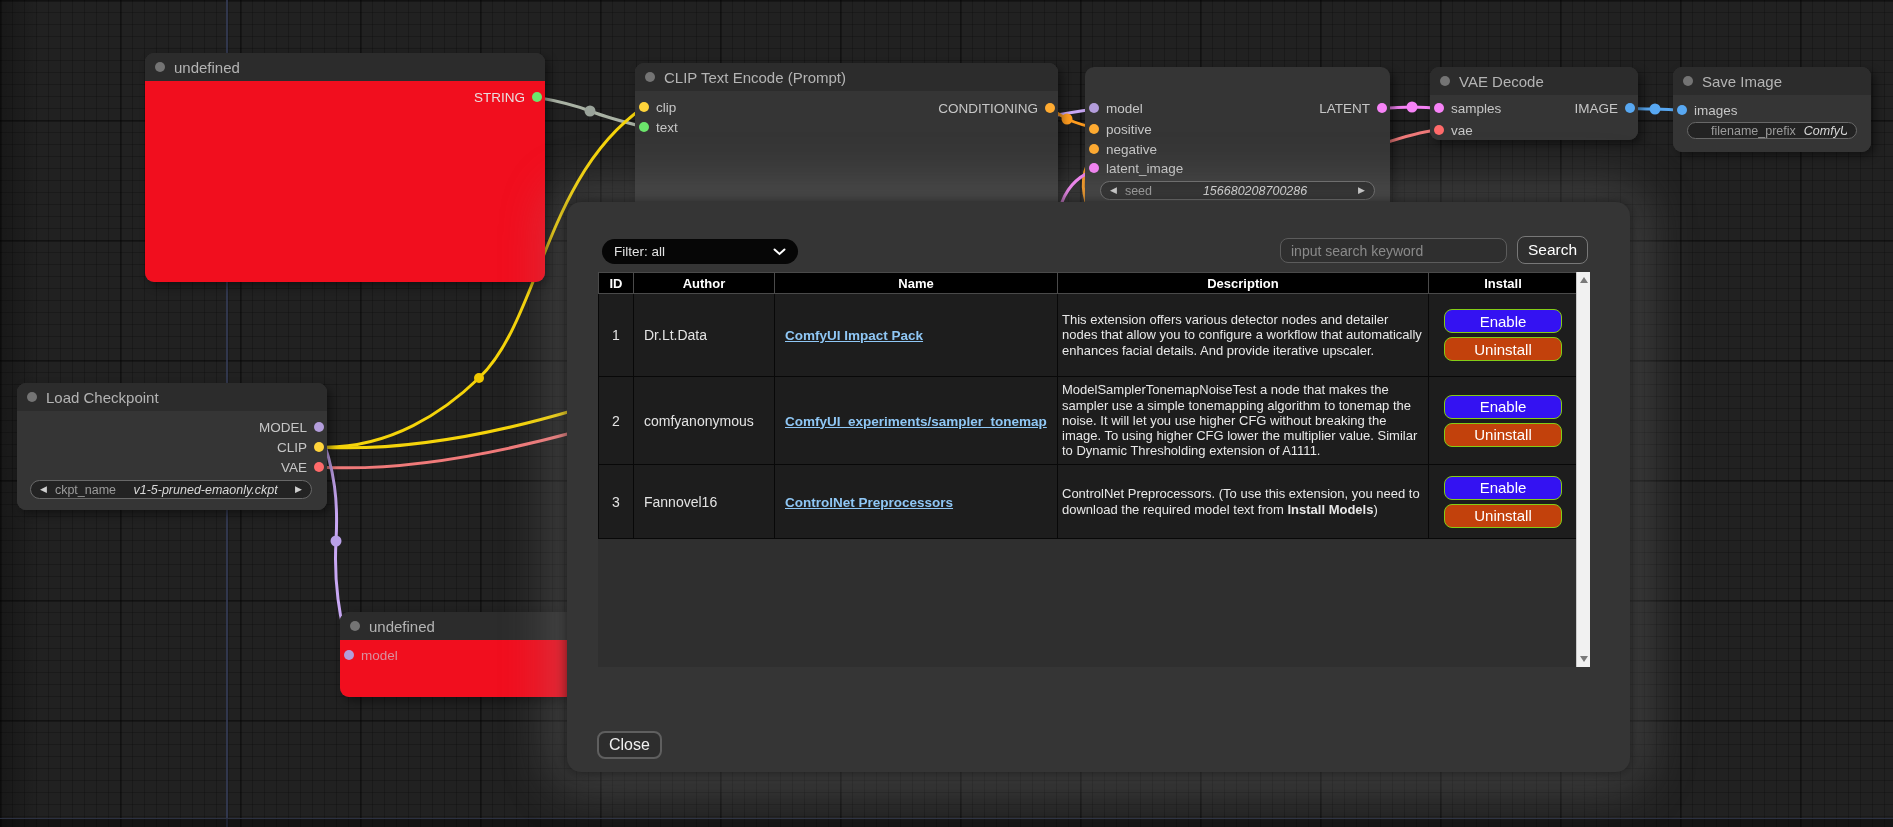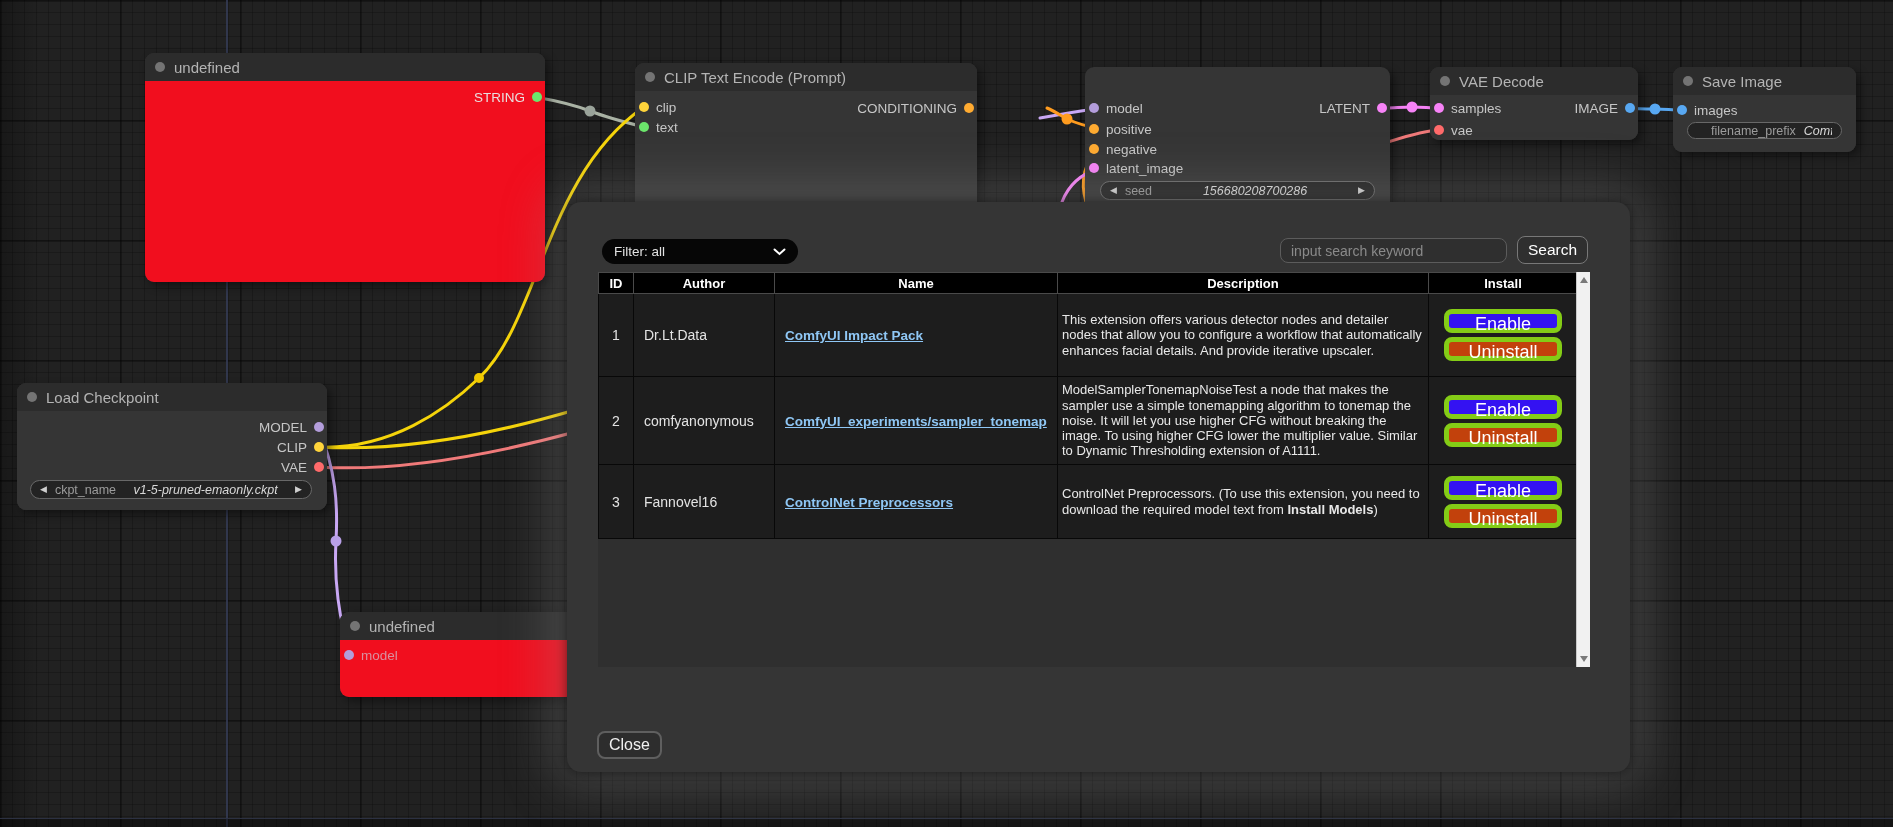--- a/index.html
+++ b/index.html
@@ -46,21 +46,21 @@
   .table-wrap{position:absolute;left:31px;top:70px;width:992px;height:395px;background:#2f2f2f;}
   table{border-collapse:collapse;table-layout:fixed;width:979px;background:#1d1d1d;}
   th{background:#000;color:#fff;font-size:13px;font-weight:bold;height:20px;padding:0;border:1px solid #4a4a4a;}
   td{border:1px solid #080808;vertical-align:middle;color:#e3e3e3;overflow:hidden;}
   td.c-id{text-align:center;font-size:14px;}
   td.c-author{padding-left:10px;font-size:14px;}
   td.c-name{padding-left:10px;}
   .ext-link{color:#8fc7f5;font-weight:bold;font-size:13.5px;text-decoration:underline;cursor:pointer;}
   td.c-desc{font-size:13px;line-height:15.2px;padding:2px 4px;color:#e8e8e8;}
   .btn-col{display:flex;flex-direction:column;align-items:center;gap:4px;}
-  .tbtn{width:118px;height:24px;border-radius:8px;border:5px solid #84cc16;color:#fff;font-size:18px;font-family:inherit;cursor:pointer;padding:0;}
+  .tbtn{width:118px;height:24px;border-radius:8px;border:1px solid #84cc16;color:#fff;font-size:15px;font-family:inherit;cursor:pointer;padding:0;}
   .tbtn.enable{background:#3412f2;}
   .tbtn.uninstall{background:#c2410c;}
   .scrollbar{position:absolute;right:0;top:0;width:13px;height:395px;background:#f1f1f1;border-left:1px solid #c9c9c9;}
   .sb-up{position:absolute;left:3px;top:5px;width:0;height:0;border-left:4px solid transparent;border-right:4px solid transparent;border-bottom:6px solid #7a7a7a;}
   .sb-down{position:absolute;left:3px;bottom:5px;width:0;height:0;border-left:4px solid transparent;border-right:4px solid transparent;border-top:6px solid #7a7a7a;}
   .close-btn{position:absolute;left:30px;top:529px;height:28px;min-width:62px;background:#2d2d2d;border:2px solid #5f5f5f;
     border-radius:8px;color:#f0f0f0;font-size:16px;padding:0 10px;font-family:inherit;cursor:pointer;}
 </style>
 </head>
 <body>
@@ -96,21 +96,21 @@
       <span class="tdot"></span>
       <span>undefined</span>
     </div>
     <div class="node-body"></div>
     <div class="slot out" style="top:36px">
       <span class="dot" style="background:#6ce66c"></span>
       <span style="color:#e9dede">STRING</span>
     </div>
   </div>
 
-  <div class="node" style="left:635px;top:63px;width:342px;height:200px">
+  <div class="node" style="left:635px;top:63px;width:423px;height:200px">
     <div class="node-head">
       <span class="tdot"></span>
       <span>CLIP Text Encode (Prompt)</span>
     </div>
     <div class="node-body"></div>
     <div class="slot in" style="top:36px">
       <span class="dot" style="background:#ffd43b"></span>
       <span>clip</span>
     </div>
     <div class="slot in" style="top:56px">
@@ -166,21 +166,21 @@
     <div class="slot in" style="top:55px">
       <span class="dot" style="background:#ff6a6a"></span>
       <span>vae</span>
     </div>
     <div class="slot out" style="top:33px">
       <span class="dot" style="background:#58a8f2"></span>
       <span>IMAGE</span>
     </div>
   </div>
 
-  <div class="node" style="left:1673px;top:67px;width:183px;height:85px">
+  <div class="node" style="left:1673px;top:67px;width:198px;height:85px">
     <div class="node-head">
       <span class="tdot"></span>
       <span>Save Image</span>
     </div>
     <div class="node-body"></div>
     <div class="slot in" style="top:35px">
       <span class="dot" style="background:#58a8f2"></span>
       <span>images</span>
     </div>
     <div class="widget" style="top:55px;left:14px;right:14px;height:17px">

